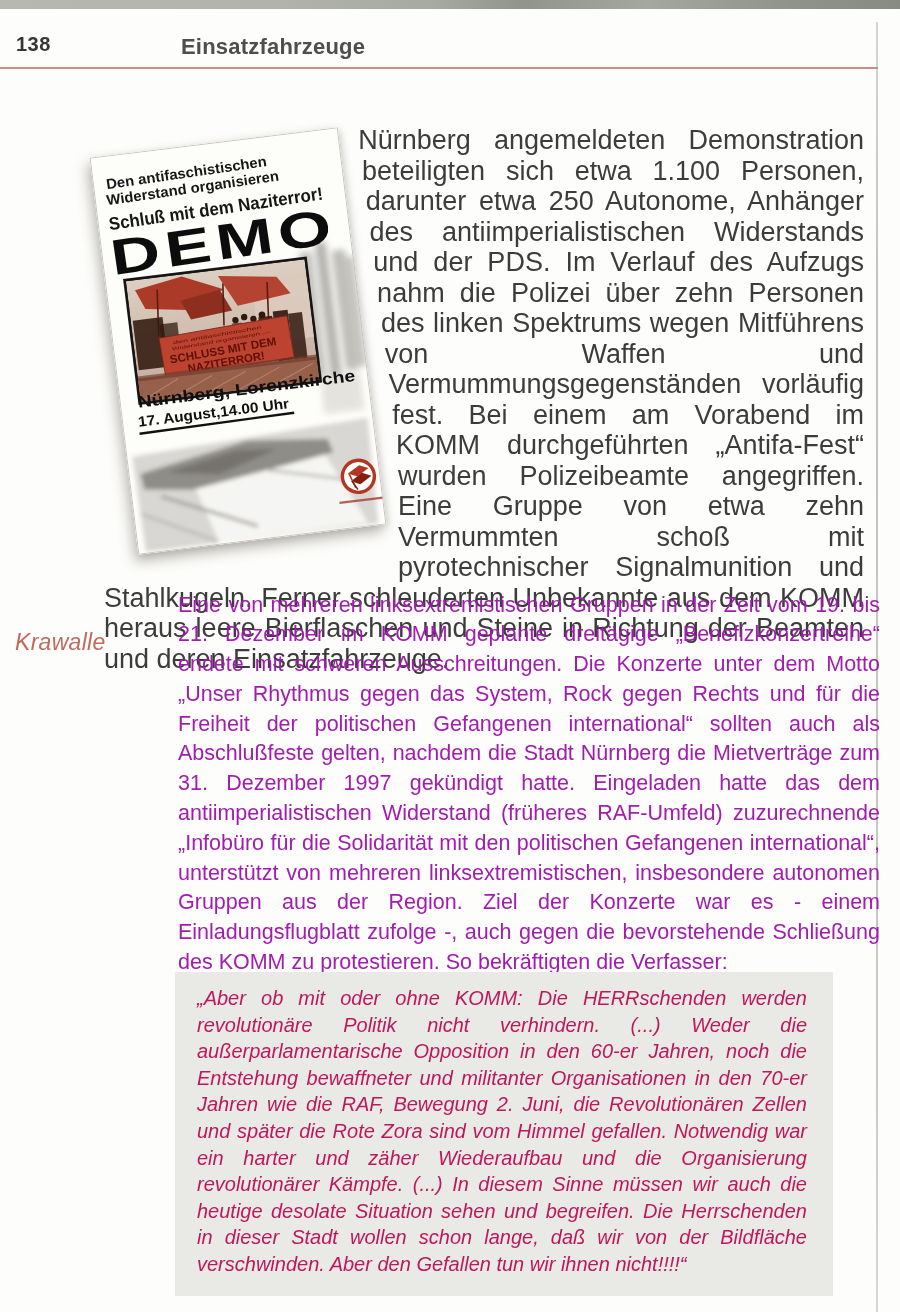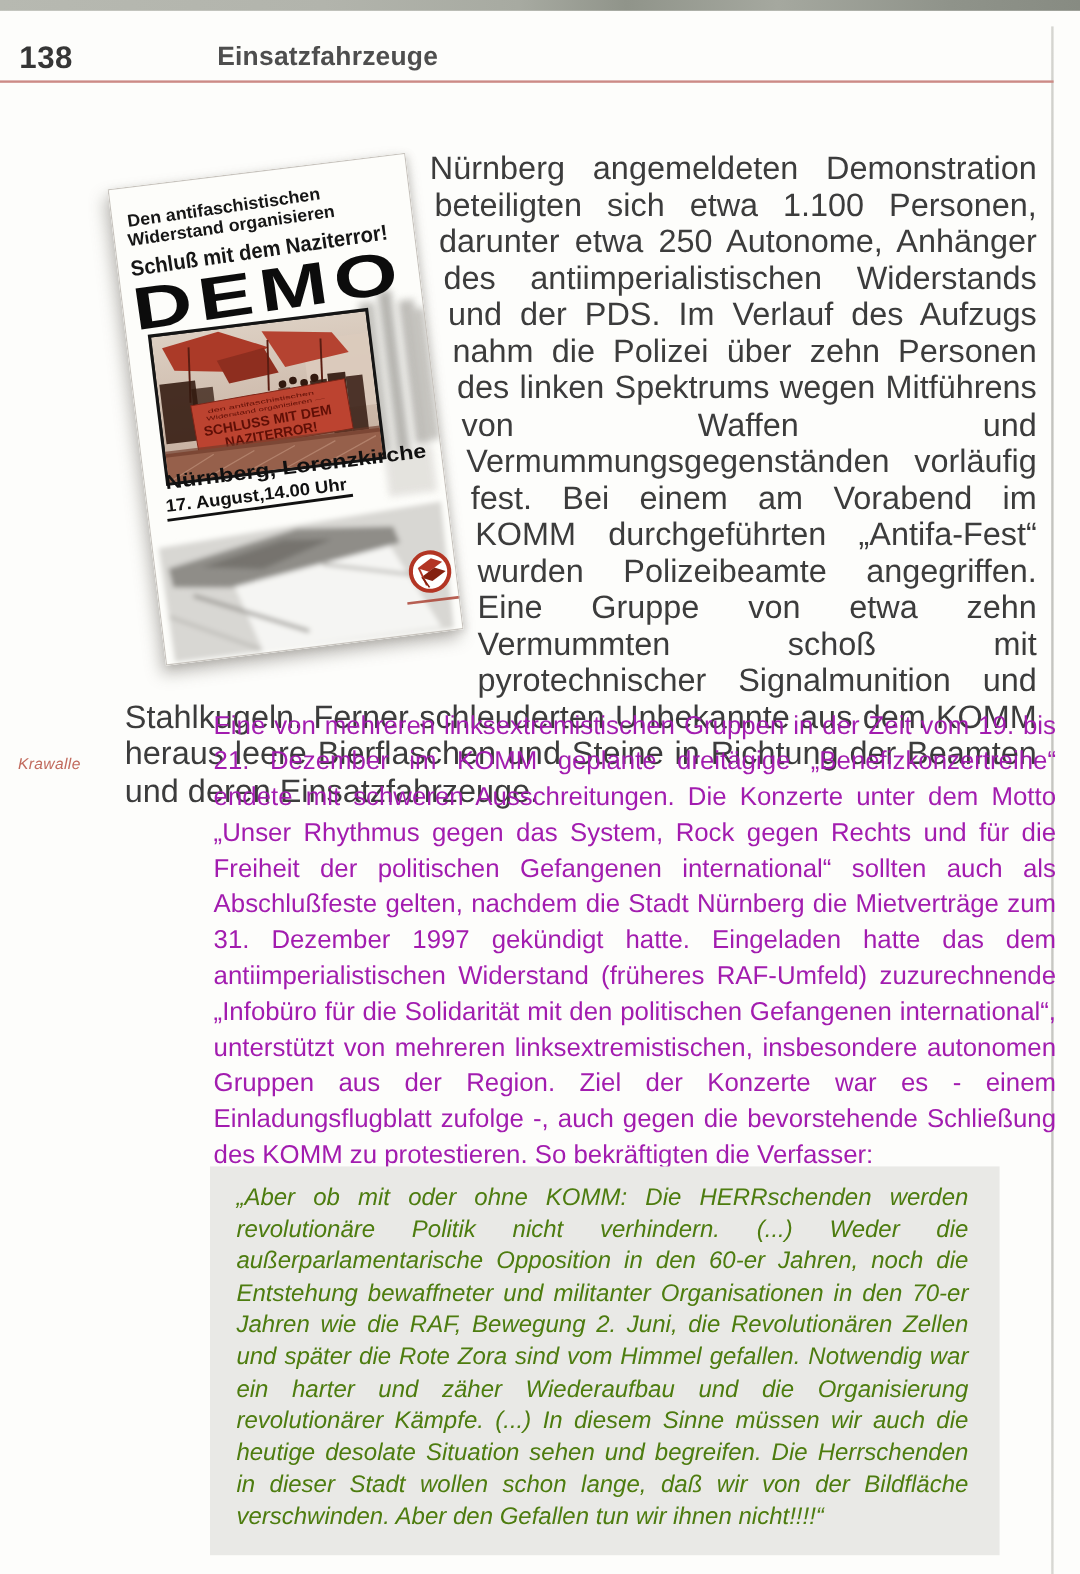--- a/index.html
+++ b/index.html
@@ -15,34 +15,34 @@
     position:absolute;left:0;top:0;width:900px;height:9px;
     background:linear-gradient(90deg,#b7b9b1 0%,#b2b4ac 30%,#a7aaa1 48%,#90948a 58%,#a5a89f 72%,#8f938a 88%,#878b82 100%);
   }
   .page-edge-line{
     position:absolute;left:876px;top:22px;width:2px;height:1290px;
     background:linear-gradient(#d6d6d1,#c3c3be 20%,#c9c9c4 80%,#d8d8d3);
   }
   
   .page-number{
     position:absolute;left:16px;top:33px;
-    font-size:26px;font-weight:bold;color:#363636;letter-spacing:.5px;
+    font-size:20px;font-weight:bold;color:#363636;letter-spacing:.5px;
   }
   .section-title{
     position:absolute;left:181px;top:34px;
     font-size:22px;font-weight:bold;color:#4e4e4e;letter-spacing:.2px;
   }
   .header-rule{
     position:absolute;left:0;top:67px;width:878px;height:2px;
     background:#cc8b86;
   }
   
   .margin-note{
     position:absolute;left:15px;top:629px;
-    font-size:13px;font-style:italic;color:#c16a5d;letter-spacing:.3px;
+    font-size:23px;font-style:italic;color:#c16a5d;letter-spacing:.3px;
   }
   
   .para1-wrap{
     position:absolute;left:88px;top:106px;width:792px;height:474px;
   }
   .poster-spacer{
     float:left;width:310px;height:452px;
     shape-outside:polygon(0 0, 252px 0, 308px 452px, 0 452px);
     shape-margin:12px;
   }
@@ -54,21 +54,21 @@
     position:absolute;left:178px;top:569px;width:702px;
     font-size:21.5px;line-height:29.8px;text-align:justify;color:#a21caf;
   }
   
   .quote-block{
     position:absolute;left:175px;top:972px;width:658px;box-sizing:border-box;
     background:#e9e9e6;
     padding:13px 26px 18px 22px;
   }
   .quote-text{
-    font-size:20px;font-style:italic;line-height:26.6px;color:#4d7c0f;
+    font-size:20px;font-style:italic;line-height:26.6px;color:#be185d;
     text-align:justify;margin:0;
   }
   
   .poster-wrap{
     position:absolute;left:90px;top:128px;width:297px;height:427px;
   }
   .poster-inner{
     position:absolute;left:23px;top:13px;width:250px;height:400px;
     transform:rotate(-7deg);transform-origin:center;
     box-shadow:-4px 7px 13px rgba(115,110,104,.45), 2px 2px 6px rgba(140,135,130,.25);

